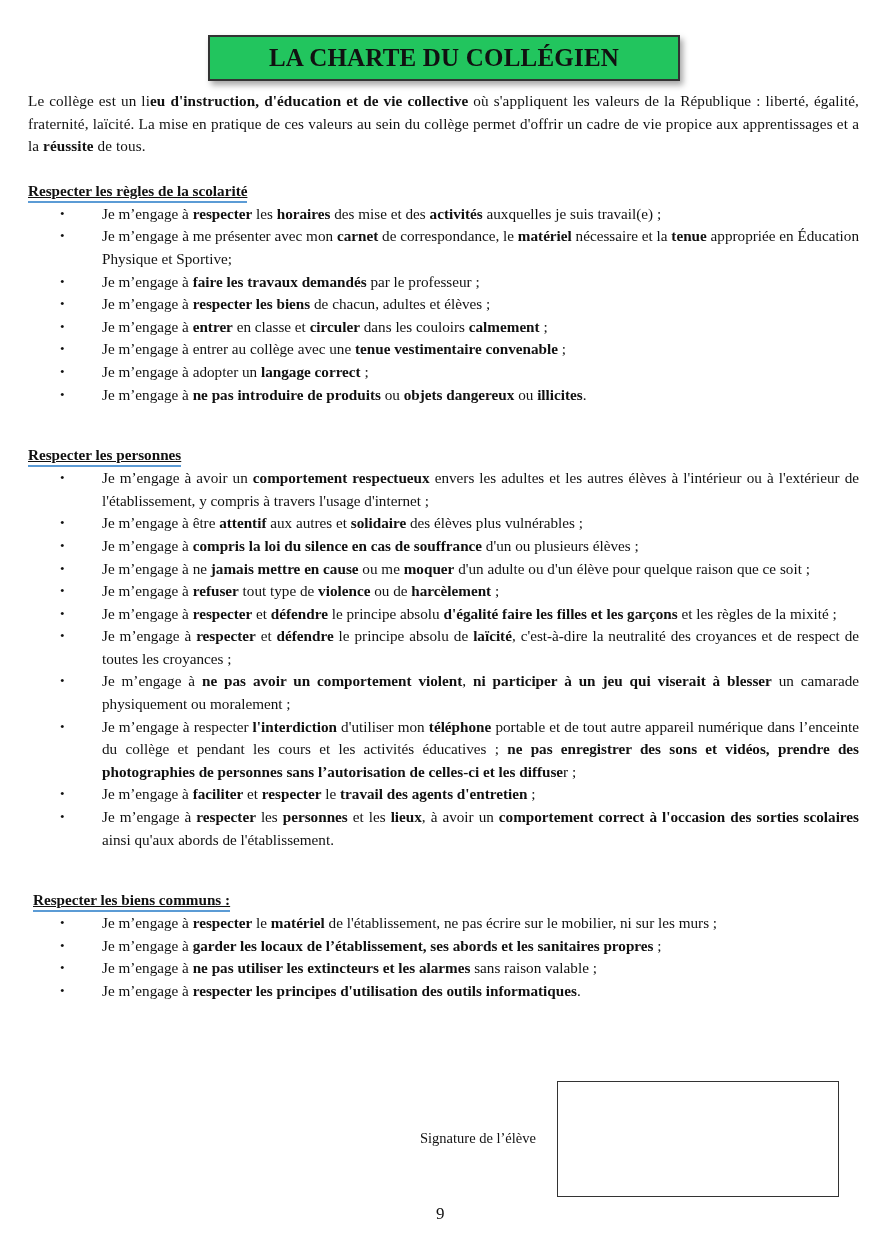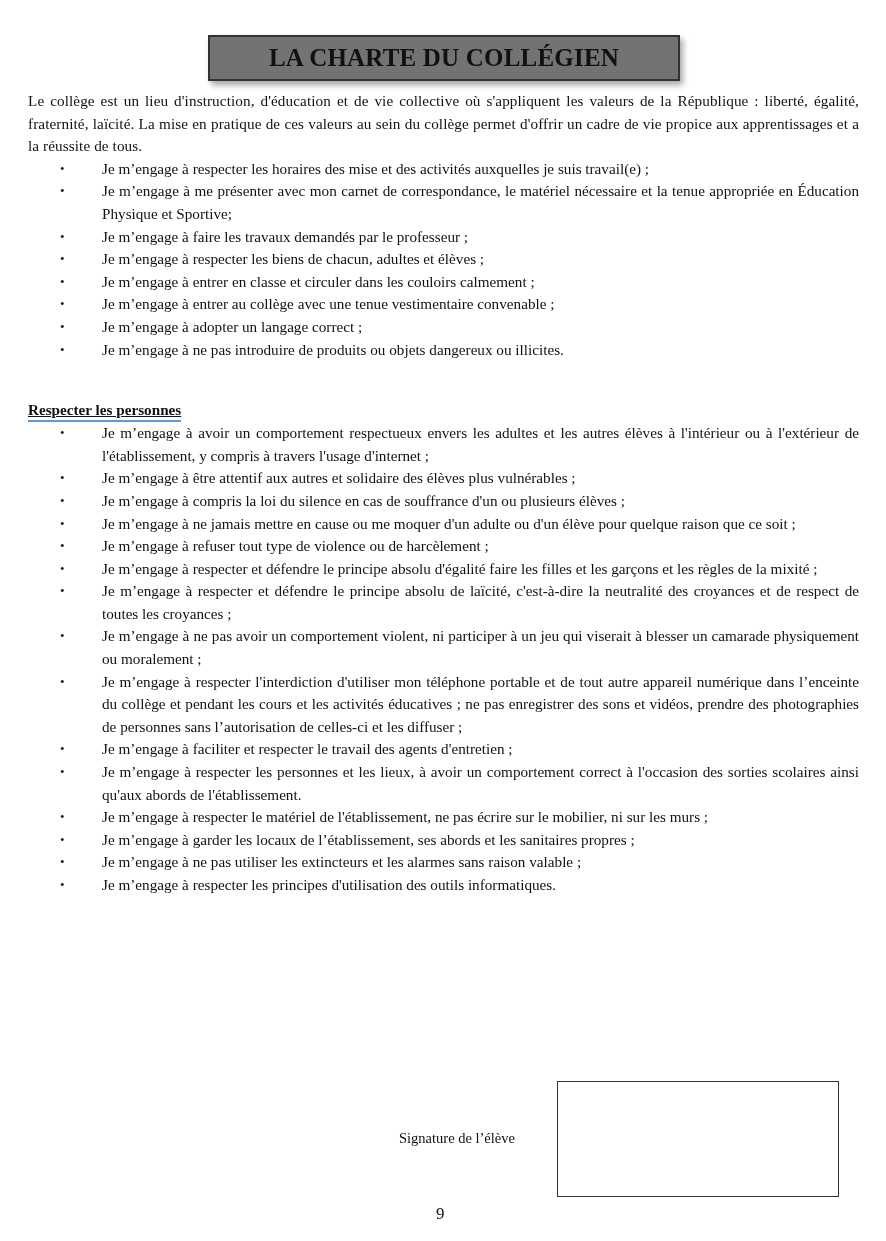--- a/index.html
+++ b/index.html
@@ -3,21 +3,21 @@
 <meta charset="utf-8">
 <style>
   html, body { margin: 0; padding: 0; background: #ffffff; }
   body {
     width: 886px; height: 1241px; position: relative; overflow: hidden;
     font-family: "Liberation Serif", "DejaVu Serif", serif;
     color: #111111;
   }
   .title-box {
     position: absolute; left: 208px; top: 35px; width: 468px; height: 42px;
-    border: 2px solid #333; background: #737373;
+    border: 2px solid #333; background: #22c55e;
     box-shadow: 3px 4px 6px rgba(0,0,0,0.35);
     display: flex; align-items: center; justify-content: center;
   }
   .title-box h1 {
     margin: 0; font-size: 25px; font-weight: bold; letter-spacing: 0.2px;
   }
   .content {
     position: absolute; left: 28px; top: 90px; width: 831px;
     font-size: 15.2px; line-height: 22.6px;
   }
@@ -28,43 +28,43 @@
     border-bottom: 2px solid #5b9bd5; line-height: 21px; padding-bottom: 0;
   }
   .section-heading.indent { margin-left: 5px; }
   ul { list-style: none; margin: 0; padding: 0; }
   li {
     position: relative; padding-left: 74px; text-align: justify;
   }
   li .bullet {
     position: absolute; left: 32px; top: 0; font-size: 13px;
   }
-  b { font-weight: normal; }
+  b { font-weight: bold; }
   .sig-label {
-    position: absolute; left: 399px; top: 1130px; font-size: 14.5px;
+    position: absolute; left: 420px; top: 1130px; font-size: 14.5px;
   }
   .sig-box {
     position: absolute; left: 557px; top: 1081px; width: 280px; height: 114px;
     border: 1px solid #333;
   }
   .page-number {
     position: absolute; left: 436px; top: 1204px; font-size: 17px;
   }
 </style>
 </head>
 <body>
 
 <div class="title-box">
   <h1>LA CHARTE DU COLLÉGIEN</h1>
 </div>
 
 <div class="content">
   <p class="intro" id="intro"><span>Le collège est un li</span><b>eu d'instruction, d'éducation et de vie collective</b><span> où s'appliquent les valeurs de la République : liberté, égalité, fraternité, laïcité. La mise en pratique de ces valeurs au sein du collège permet d'offrir un cadre de vie propice aux apprentissages et a la </span><b>réussite</b><span> de tous.</span></p>
   <div id="sections">
-      <div><ul>
+      <div><div class="section-heading" style="margin-top: 22px;">Respecter les règles de la scolarité</div><ul>
           <li><span class="bullet">•</span><span>Je m’engage à </span><b>respecter</b><span> les </span><b>horaires</b><span> des mise et des </span><b>activités</b><span> auxquelles je suis travail(e) ;</span></li>
           <li><span class="bullet">•</span><span>Je m’engage à me présenter avec mon </span><b>carnet</b><span> de correspondance, le </span><b>matériel</b><span> nécessaire et la </span><b>tenue</b><span> appropriée en Éducation Physique et Sportive;</span></li>
           <li><span class="bullet">•</span><span>Je m’engage à </span><b>faire les travaux demandés</b><span> par le professeur ;</span></li>
           <li><span class="bullet">•</span><span>Je m’engage à </span><b>respecter les biens</b><span> de chacun, adultes et élèves ;</span></li>
           <li><span class="bullet">•</span><span>Je m’engage à </span><b>entrer</b><span> en classe et </span><b>circuler</b><span> dans les couloirs </span><b>calmement</b><span> ;</span></li>
           <li><span class="bullet">•</span><span>Je m’engage à entrer au collège avec une </span><b>tenue vestimentaire convenable</b><span> ;</span></li>
           <li><span class="bullet">•</span><span>Je m’engage à adopter un </span><b>langage correct</b><span> ;</span></li>
           <li><span class="bullet">•</span><span>Je m’engage à </span><b>ne pas introduire de produits</b><span> ou </span><b>objets dangereux</b><span> ou </span><b>illicites</b><span>.</span></li>
         </ul></div>
       <div><div class="section-heading">Respecter les personnes</div><ul>
@@ -73,21 +73,21 @@
           <li><span class="bullet">•</span><span>Je m’engage à </span><b>compris la loi du silence en cas de souffrance</b><span> d'un ou plusieurs élèves ;</span></li>
           <li><span class="bullet">•</span><span>Je m’engage à ne </span><b>jamais mettre en cause</b><span> ou me </span><b>moquer</b><span> d'un adulte ou d'un élève pour quelque raison que ce soit ;</span></li>
           <li><span class="bullet">•</span><span>Je m’engage à </span><b>refuser</b><span> tout type de </span><b>violence</b><span> ou de </span><b>harcèlement</b><span> ;</span></li>
           <li><span class="bullet">•</span><span>Je m’engage à </span><b>respecter</b><span> et </span><b>défendre</b><span> le principe absolu </span><b>d'égalité faire les filles et les garçons</b><span> et les règles de la mixité ;</span></li>
           <li><span class="bullet">•</span><span>Je m’engage à </span><b>respecter</b><span> et </span><b>défendre</b><span> le principe absolu de </span><b>laïcité</b><span>, c'est-à-dire la neutralité des croyances et de respect de toutes les croyances ;</span></li>
           <li><span class="bullet">•</span><span>Je m’engage à </span><b>ne pas avoir un comportement violent</b><span>, </span><b>ni participer à un jeu qui viserait à blesser</b><span> un camarade physiquement ou moralement ;</span></li>
           <li><span class="bullet">•</span><span>Je m’engage à respecter </span><b>l'interdiction</b><span> d'utiliser mon </span><b>téléphone</b><span> portable et de tout autre appareil numérique dans l’enceinte du collège et pendant les cours et les activités éducatives ; </span><b>ne pas enregistrer des sons et vidéos, prendre des photographies de personnes sans l’autorisation de celles-ci et les diffuse</b><span>r ;</span></li>
           <li><span class="bullet">•</span><span>Je m’engage à </span><b>faciliter</b><span> et </span><b>respecter</b><span> le </span><b>travail des agents d'entretien</b><span> ;</span></li>
           <li><span class="bullet">•</span><span>Je m’engage à </span><b>respecter</b><span> les </span><b>personnes</b><span> et les </span><b>lieux</b><span>, à avoir un </span><b>comportement correct à l'occasion des sorties scolaires</b><span> ainsi qu'aux abords de l'établissement.</span></li>
         </ul></div>
-      <div><ul>
+      <div><div class="section-heading indent">Respecter les biens communs :</div><ul>
           <li><span class="bullet">•</span><span>Je m’engage à </span><b>respecter</b><span> le </span><b>matériel</b><span> de l'établissement, ne pas écrire sur le mobilier, ni sur les murs ;</span></li>
           <li><span class="bullet">•</span><span>Je m’engage à </span><b>garder les locaux de l’établissement, ses abords et les sanitaires propres</b><span> ;</span></li>
           <li><span class="bullet">•</span><span>Je m’engage à </span><b>ne pas utiliser les extincteurs et les alarmes</b><span> sans raison valable ;</span></li>
           <li><span class="bullet">•</span><span>Je m’engage à </span><b>respecter les principes d'utilisation des outils informatiques</b><span>.</span></li>
         </ul></div>
     </div>
 </div>
 
 <div class="sig-label">Signature de l’élève</div>
 <div class="sig-box"></div>

